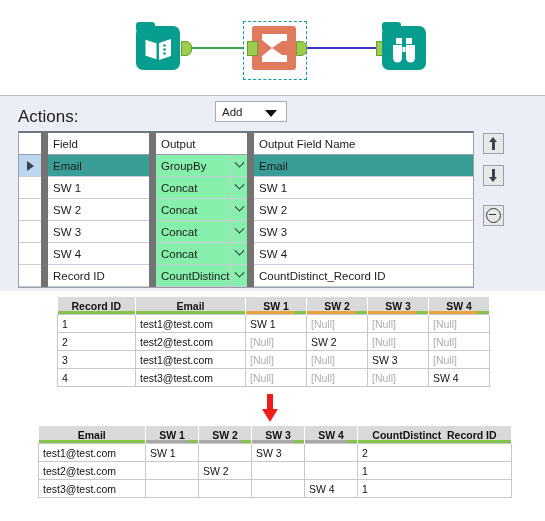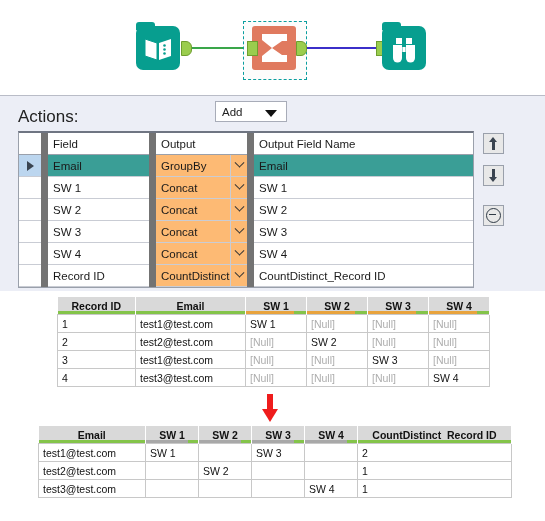--- a/index.html
+++ b/index.html
@@ -123,21 +123,21 @@
     padding: 0 0 0 5px;
     border-right: 7px solid #737373;
     border-bottom: 1px solid #c9ccd4;
     color: #1a1a1a;
     overflow: hidden;
     white-space: nowrap;
   }
   #grid th { background: #ffffff; border-bottom: 1px solid #9aa0ab; }
   #grid .c-sel  { width: 22px; padding: 0; text-align: center; }
   #grid .c-fld  { width: 96px; }
-  #grid .c-act  { width: 86px; background: #fdba74; padding:0; }
+  #grid .c-act  { width: 86px; background: #86efac; padding:0; }
   #grid .c-out  { width: auto; border-right: none; margin-left: 20px; }
   .selrow .c-sel { background: #bcd6ef; }
   .rowmark {
     display: inline-block;
     width: 0; height: 0;
     border-top: 5px solid transparent;
     border-bottom: 5px solid transparent;
     border-left: 7px solid #3a4450;
     vertical-align: middle;
   }

